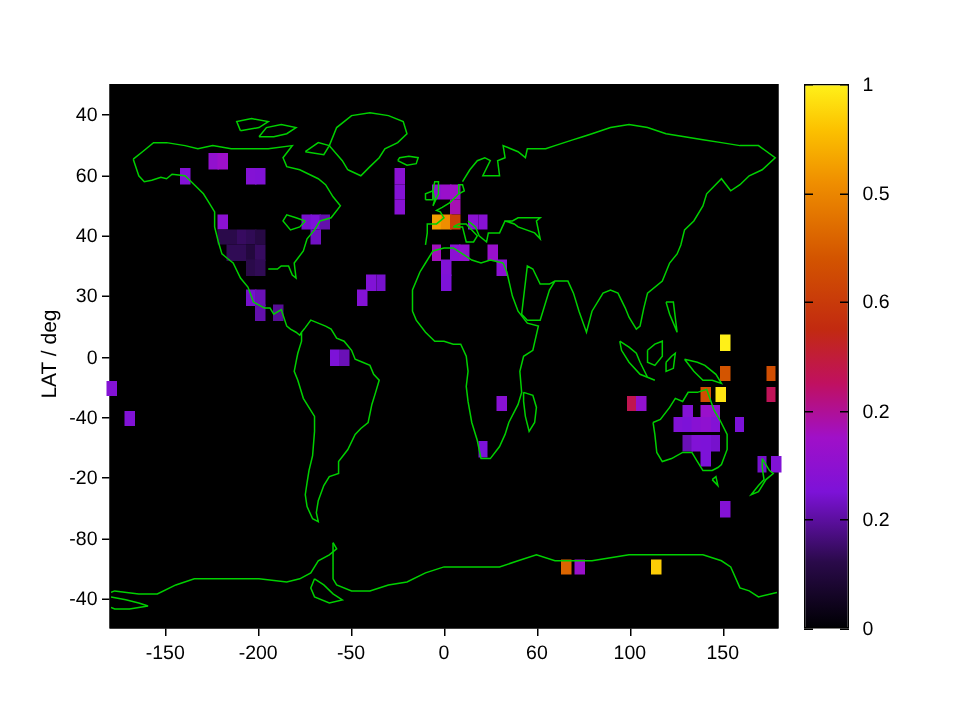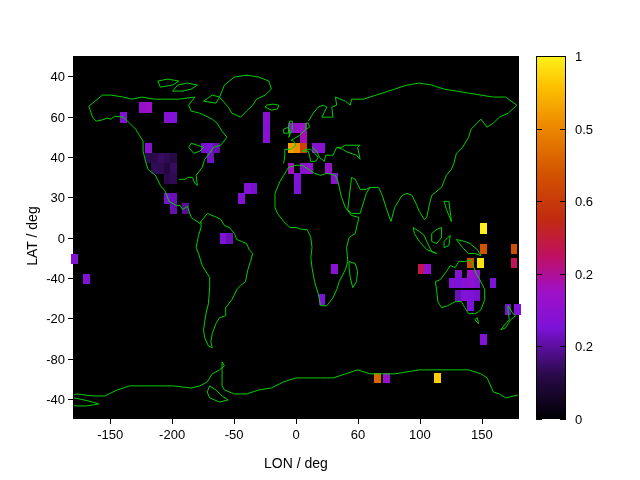--- a/index.html
+++ b/index.html
@@ -152,21 +152,20 @@
         <polyline points="148.7,306.5 151.1,310.6 146.2,314.6 138.8,318.6 133.8,326.7 126.4,330.7 117.7,332.8 99.1,330.7 80.5,330.7 68.1,330.7 55.8,330.7 43.4,334.8 31.0,340.8 18.6,340.8 2.5,338.8 0.0,339.8" fill="none" stroke="#00d000" stroke-width="1"></polyline>
         <polyline points="446.0,339.8 433.6,342.8 427.4,338.8 421.2,336.8 415.0,322.7 408.8,318.6 396.4,314.6 384.1,314.6 371.7,314.6 359.3,314.6 346.9,314.6 334.5,316.6 322.1,318.6 309.7,318.6 297.3,318.6 284.9,314.6 272.6,318.6 260.2,322.7 247.8,322.7 235.4,322.7 223.0,322.7 210.6,326.7 198.2,332.8 185.8,334.8 173.4,338.8 161.1,338.8 151.1,334.8 148.7,330.7 148.7,322.7 148.7,306.5" fill="none" stroke="#00d000" stroke-width="1"></polyline>
         <polyline points="0.0,342.8 9.9,344.8 18.6,346.9 24.8,348.9 12.4,350.9 2.5,350.9 0.0,349.9" fill="none" stroke="#00d000" stroke-width="1"></polyline>
         <polyline points="136.3,330.7 142.5,334.8 148.7,340.8 154.9,344.8 146.2,346.9 136.3,342.8 133.8,336.8 136.3,330.7" fill="none" stroke="#00d000" stroke-width="1"></polyline>
       </svg>
   </div>
 
   <div id="axis-x"></div>
   <div id="axis-y"></div>
 
-  <div id="xaxis-title">LON / deg</div>
   <div id="yaxis-title">LAT / deg</div>
 
   <div id="cbar-frame">
     <div id="cbar-grad" style="background: linear-gradient(to top, rgb(0, 0, 4) 0%, rgb(42, 10, 74) 12%, rgb(125, 18, 216) 25%, rgb(160, 16, 200) 35%, rgb(192, 16, 96) 45%, rgb(194, 42, 16) 55%, rgb(211, 84, 0) 68%, rgb(239, 142, 0) 82%, rgb(252, 194, 0) 92%, rgb(255, 240, 24) 100%);"></div>
   </div>
   <div id="cbar-axis"></div>
 
 <div class="tick" style="left: 110.167px; top: 419px; width: 1px; height: 5px;"></div>
     <div class="xlab" style="left: 110.167px; top: 427px;">-150</div>
     <div class="tick" style="left: 172.111px; top: 419px; width: 1px; height: 5px;"></div>

